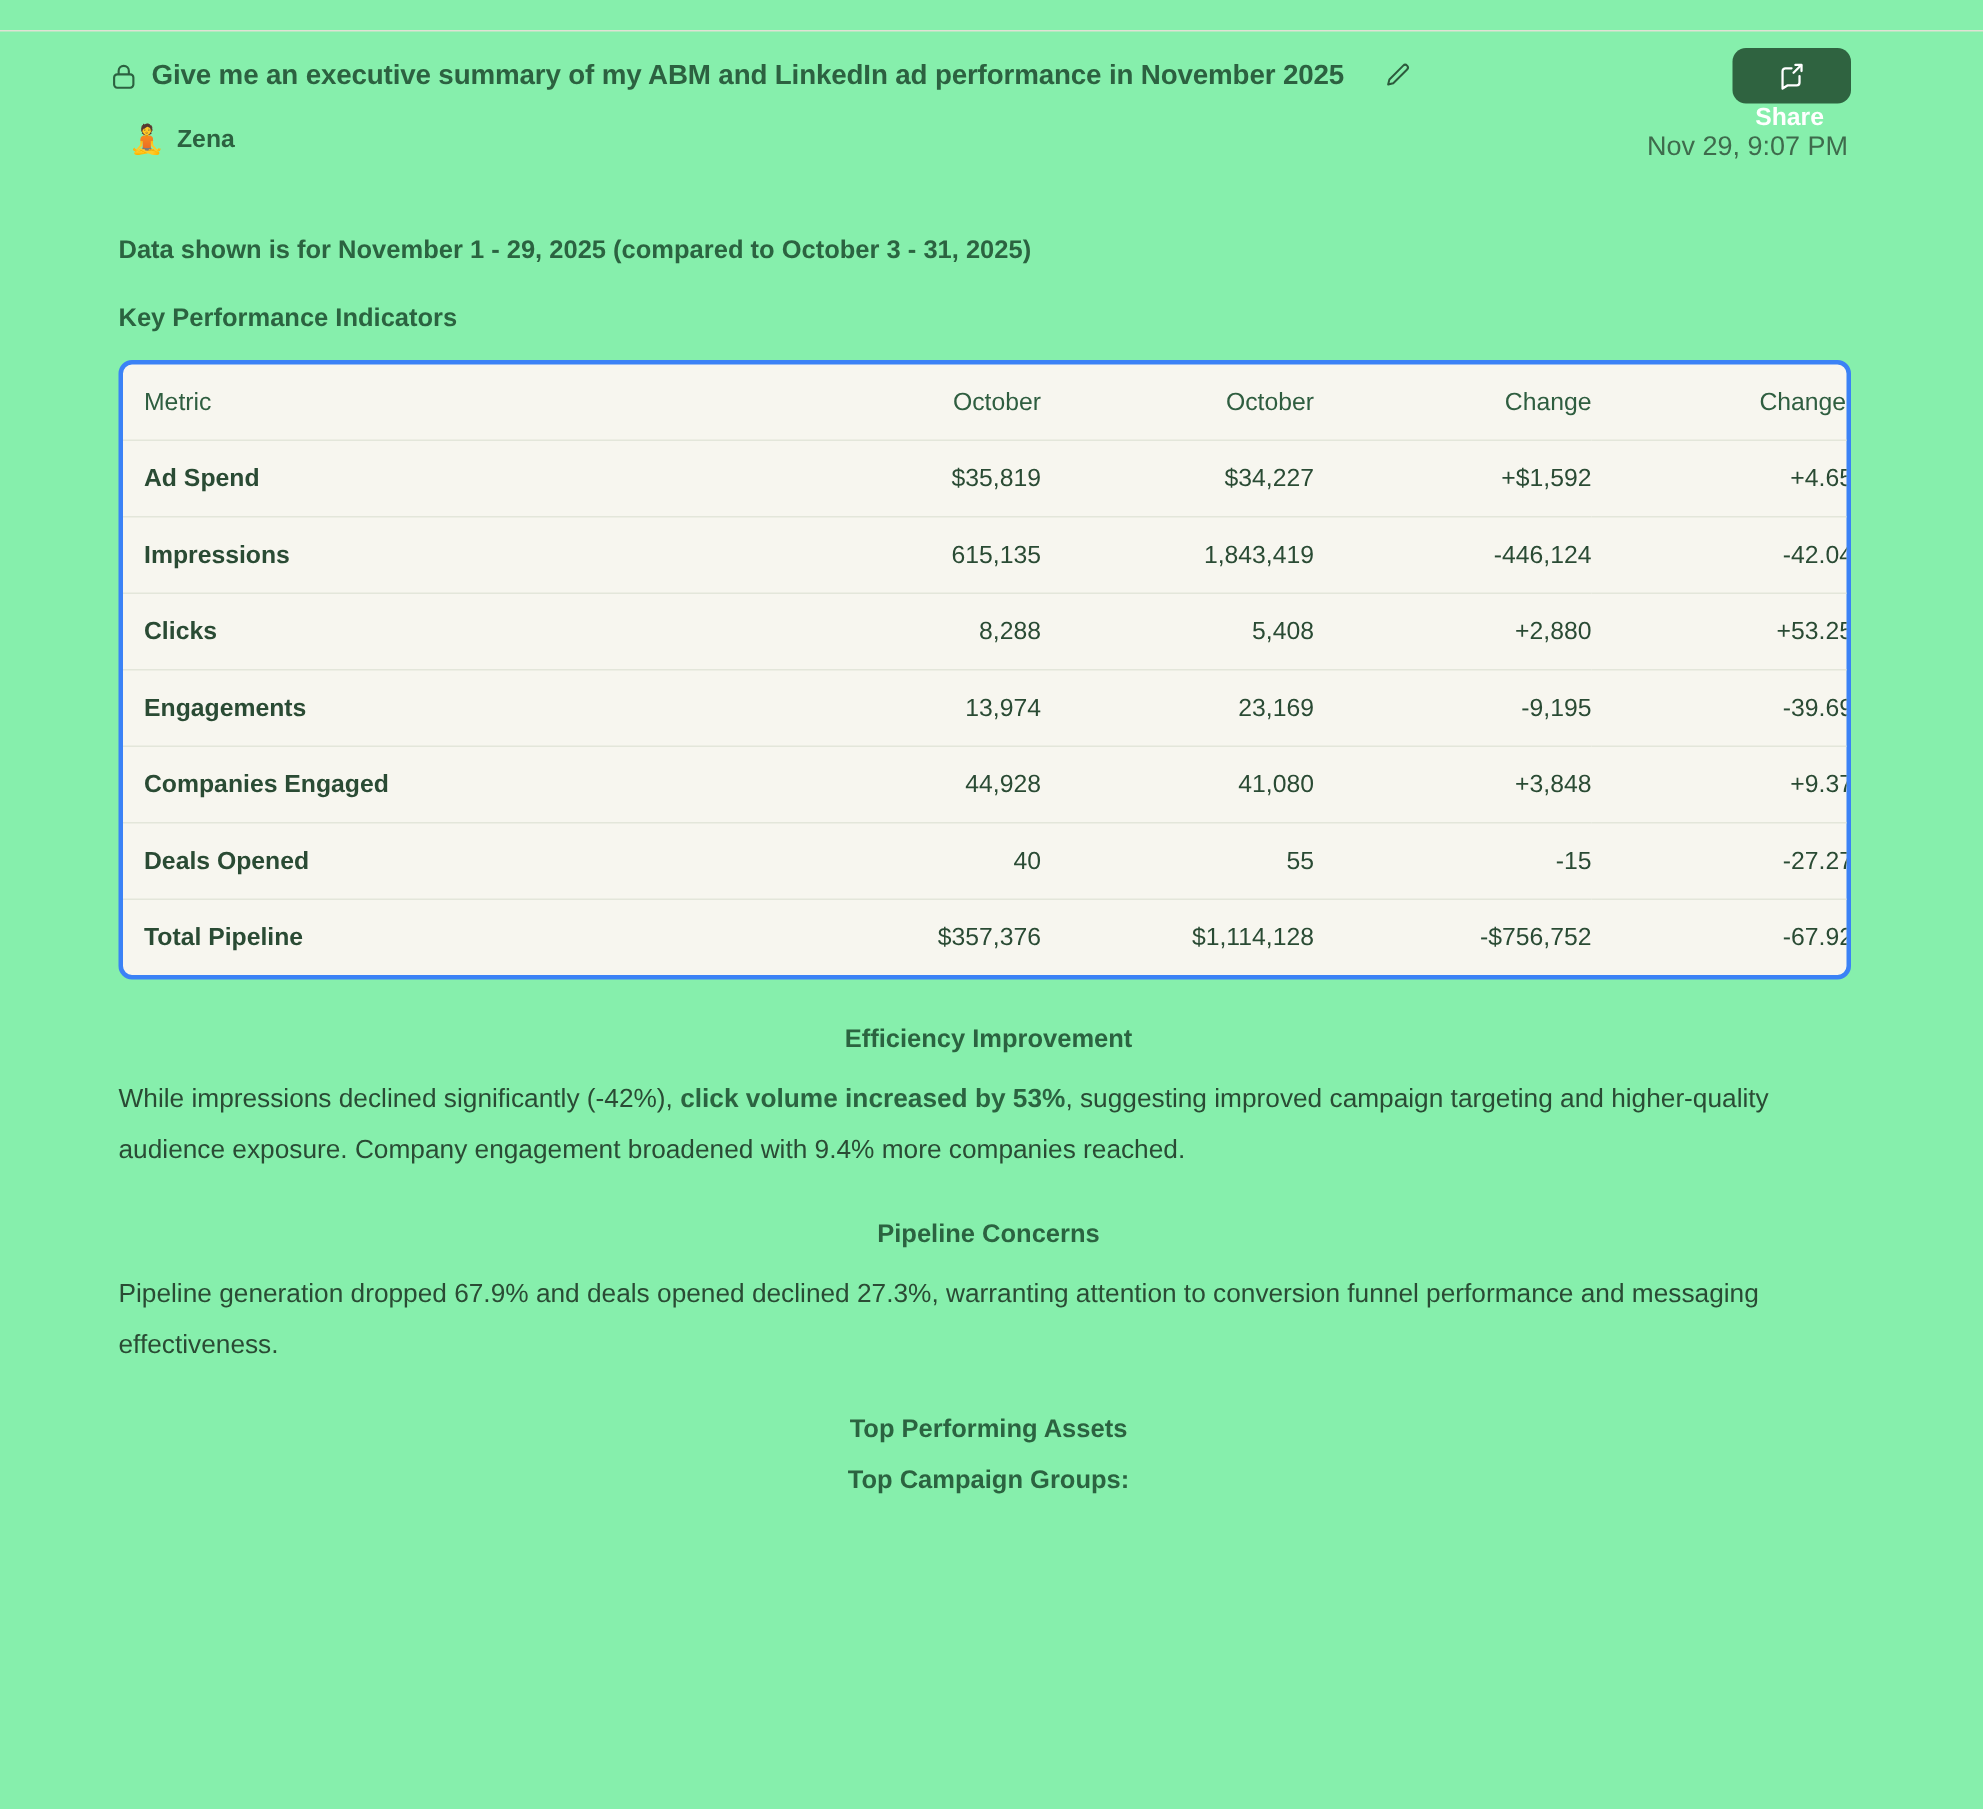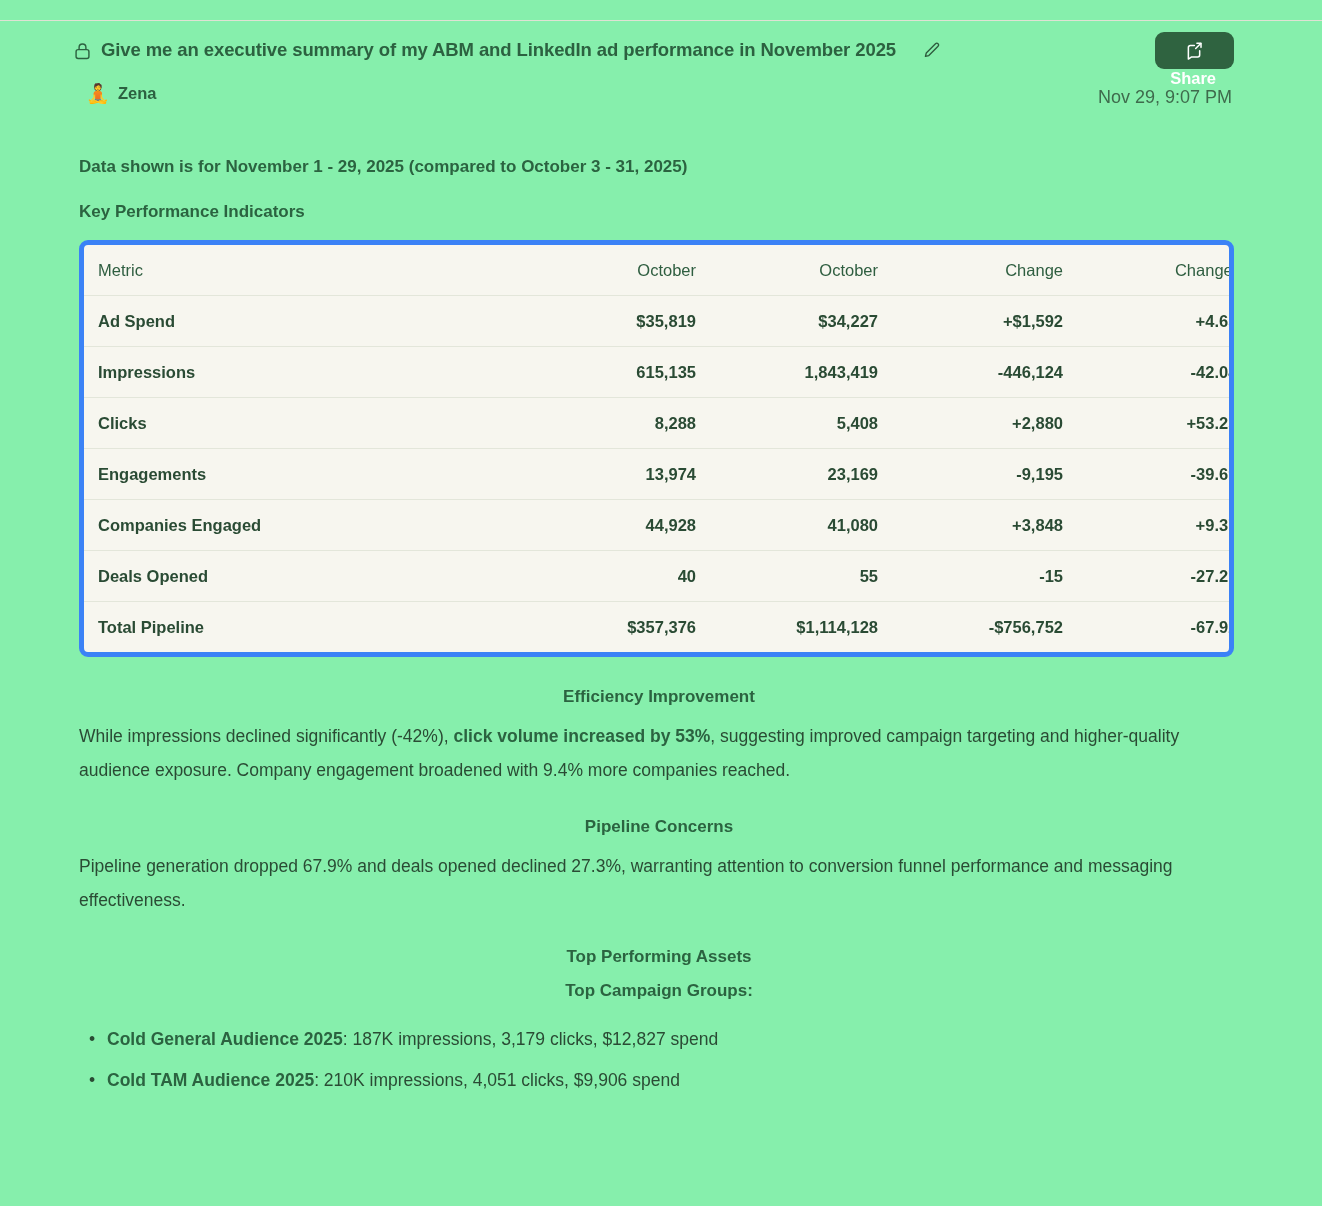--- a/index.html
+++ b/index.html
@@ -138,21 +138,21 @@
     margin-top: 25px;
     font-size: 17px;
     font-weight: 700;
     color: #2b6340;
   }
 
   
   .kpi-wrap {
     margin-top: 18px;
     width: 1155px;
-    border: 5px solid #3b82f6;
+    border: 3px solid #3b82f6;
     border-radius: 9px;
     background: #f7f6ef;
     overflow: hidden;
   }
   table.kpi {
     width: 1168px;
     border-collapse: collapse;
     table-layout: fixed;
   }
   table.kpi th, table.kpi td {
@@ -161,21 +161,21 @@
     color: #2a4b34;
     border-bottom: 1px solid #e3e6da;
     vertical-align: middle;
   }
   table.kpi tr:last-child td { border-bottom: none; }
   table.kpi th {
     font-weight: 400;
     color: #2f5e40;
   }
   .c-metric { width: 430px; text-align: left;  padding-left: 14px !important; }
-  .c-num    { width: 182px; text-align: right; font-weight: bold; }
+  .c-num    { width: 182px; text-align: right; }
   .c-num.c-chg  { width: 185px; }
   .c-num.c-pct  { width: 189px; padding-right: 0 !important; }
   td.c-metric { font-weight: 700; color: #2a4b34; }
 
   
   .prose-h {
     margin-top: 30px;
     font-size: 17px;
     font-weight: 700;
     color: #2b6340;
@@ -319,19 +319,15 @@
     <div class="prose-h">Efficiency Improvement</div>
     <p class="prose">
       <span>While impressions declined significantly (-42%), </span><b>click volume increased by 53%</b><span>, suggesting improved campaign targeting and higher-quality audience exposure. Company engagement broadened with 9.4% more companies reached.</span>
     </p>
 
     <div class="prose-h">Pipeline Concerns</div>
     <p class="prose">Pipeline generation dropped 67.9% and deals opened declined 27.3%, warranting attention to conversion funnel performance and messaging effectiveness.</p>
 
     <div class="prose-h">Top Performing Assets</div>
     <div class="prose-h" style="margin-top:14px;">Top Campaign Groups:</div>
-    <ul class="bullets" id="assets-list">
-        <li><b>Cold General Audience 2025</b><span>: 187K impressions, 3,179 clicks, $12,827 spend</span></li>
-        <li><b>Cold TAM Audience 2025</b><span>: 210K impressions, 4,051 clicks, $9,906 spend</span></li>
-      </ul>
 
   </div>
 </div>
 
 </body></html>

